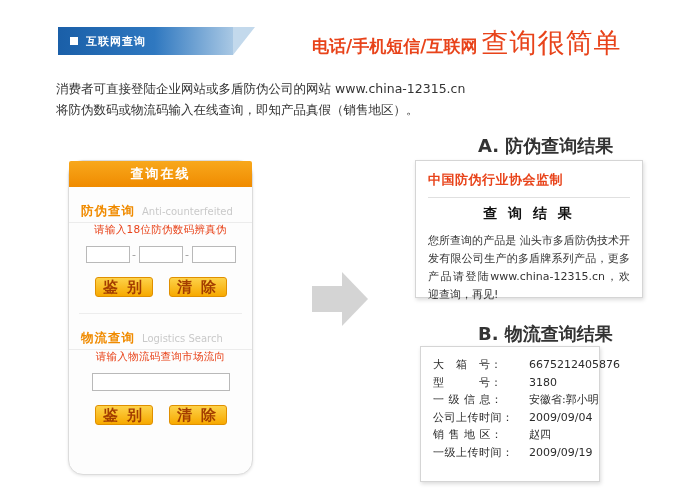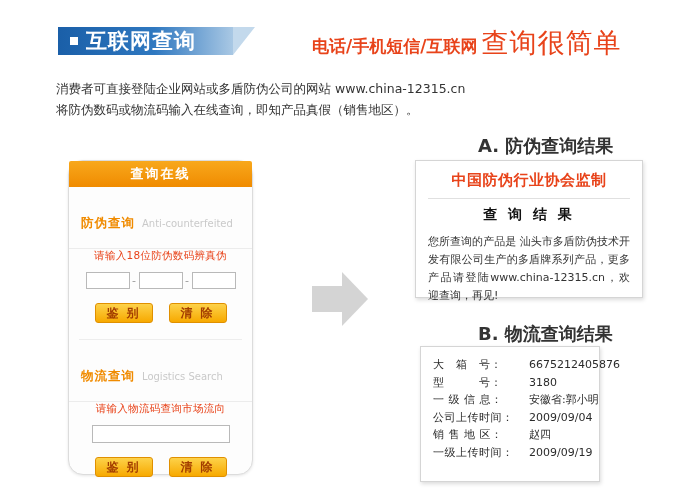--- a/index.html
+++ b/index.html
@@ -33,21 +33,21 @@
     box-sizing: border-box;
   }
   .hdr-tab .sq {
     width: 8px; height: 8px;
     background: #ffffff;
     margin-right: 8px;
     flex: 0 0 auto;
   }
   .hdr-tab .txt {
     color: #ffffff;
-    font-size: 21px;
+    font-size: 11px;
     font-weight: bold;
     letter-spacing: 1px;
     text-align: center;
   }
   .hdr-tab-tail {
     position: absolute;
     left: 233px; top: 27px;
     width: 0; height: 0;
     border-top: 28px solid #c3d9ec;
     border-right: 22px solid transparent;
@@ -103,26 +103,26 @@
     font-weight: bold;
     display: flex;
     align-items: center;
     justify-content: center;
     letter-spacing: 2px;
   }
   .panel-body {
     padding: 0;
   }
   .sec-head {
-    margin: 28px 0 0 0;
+    margin: 16px 0 0 0;
     padding-left: 12px;
     display: flex;
     align-items: baseline;
     border-bottom: 1px solid #ececec;
-    padding-bottom: 16px;
+    padding-bottom: 2px;
   }
   .sec-head .cn {
     color: #f08b00;
     font-size: 12.5px;
     font-weight: bold;
     letter-spacing: 1px;
   }
   .sec-head .en {
     color: #c9c9c9;
     font-size: 10px;
@@ -169,21 +169,21 @@
     gap: 16px;
     margin-top: 14px;
   }
   .btn {
     width: 58px;
     height: 20px;
     border: 1px solid #e09000;
     border-radius: 3px;
     background: linear-gradient(to bottom, #fdd24a, #f7a900);
     color: #a33d00;
-    font-size: 12px;
+    font-size: 15px;
     font-weight: bold;
     display: flex;
     align-items: center;
     justify-content: center;
     letter-spacing: 2px;
     box-sizing: border-box;
     cursor: pointer;
   }
   .divider {
     margin: 16px 10px 0 10px;
@@ -230,23 +230,23 @@
     box-shadow: 1px 2px 4px rgba(0,0,0,0.14);
     box-sizing: border-box;
   }
   .card-a {
     left: 415px; top: 160px;
     width: 228px; height: 138px;
     padding: 10px 12px;
   }
   .card-a .org {
     color: #e8431a;
-    font-size: 15px;
-    font-weight: bold;
-    text-align: center;
+    font-size: 13px;
+    font-weight: bold;
+    text-align: left;
     letter-spacing: 0.5px;
   }
   .card-a .hr {
     height: 1px;
     background: #e0e0e0;
     margin: 8px 0 7px 0;
   }
   .card-a .res-title {
     color: #111111;
     font-size: 14px;

